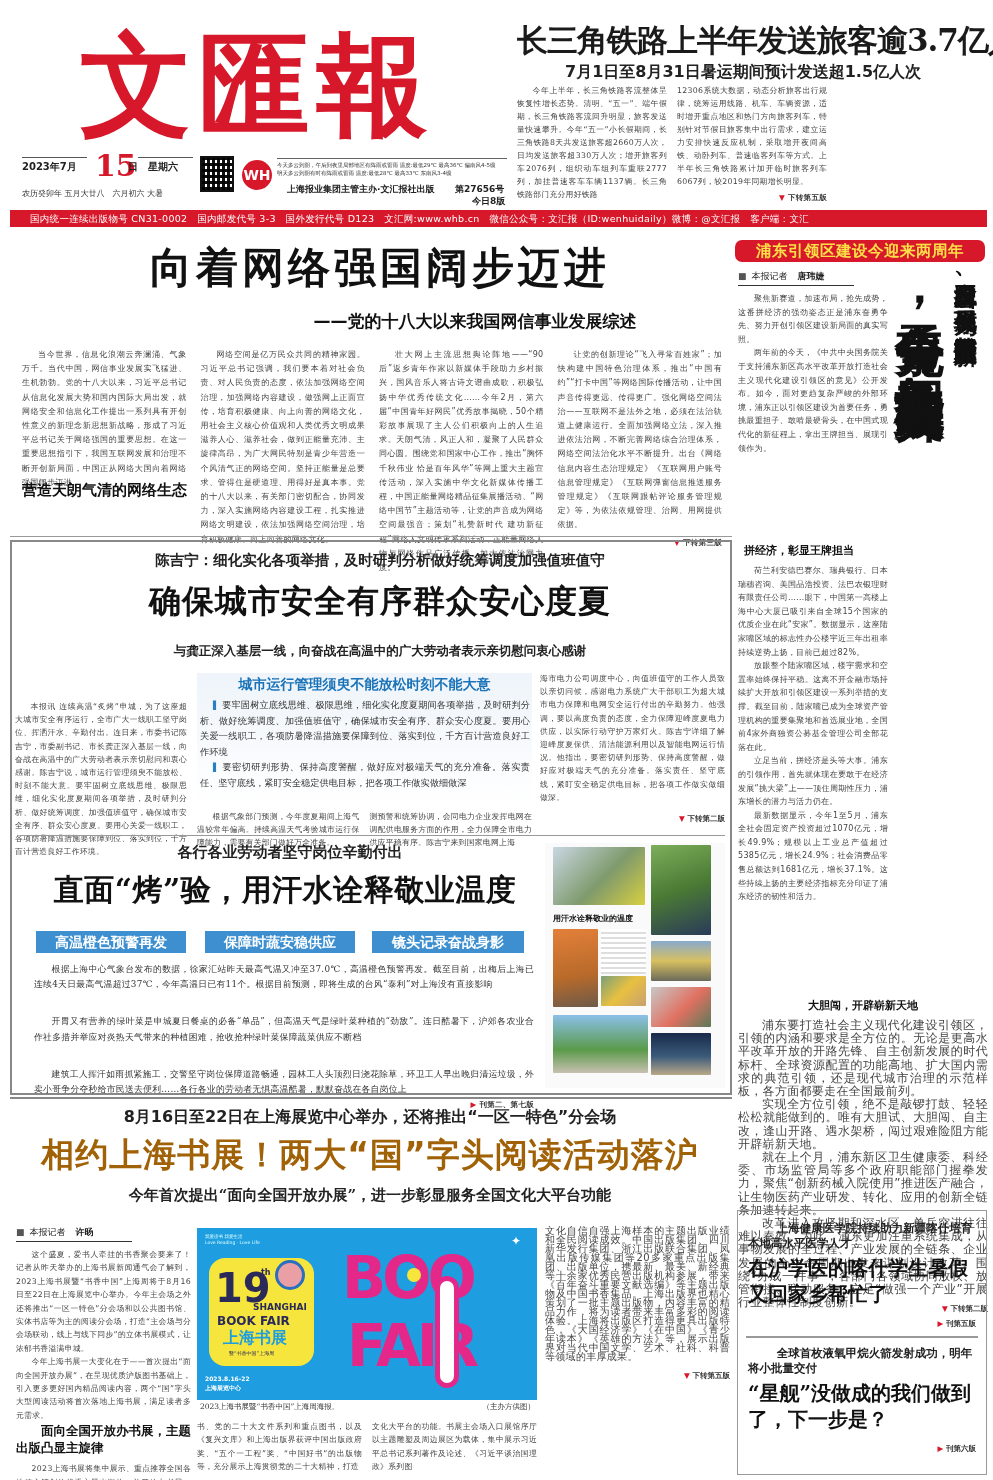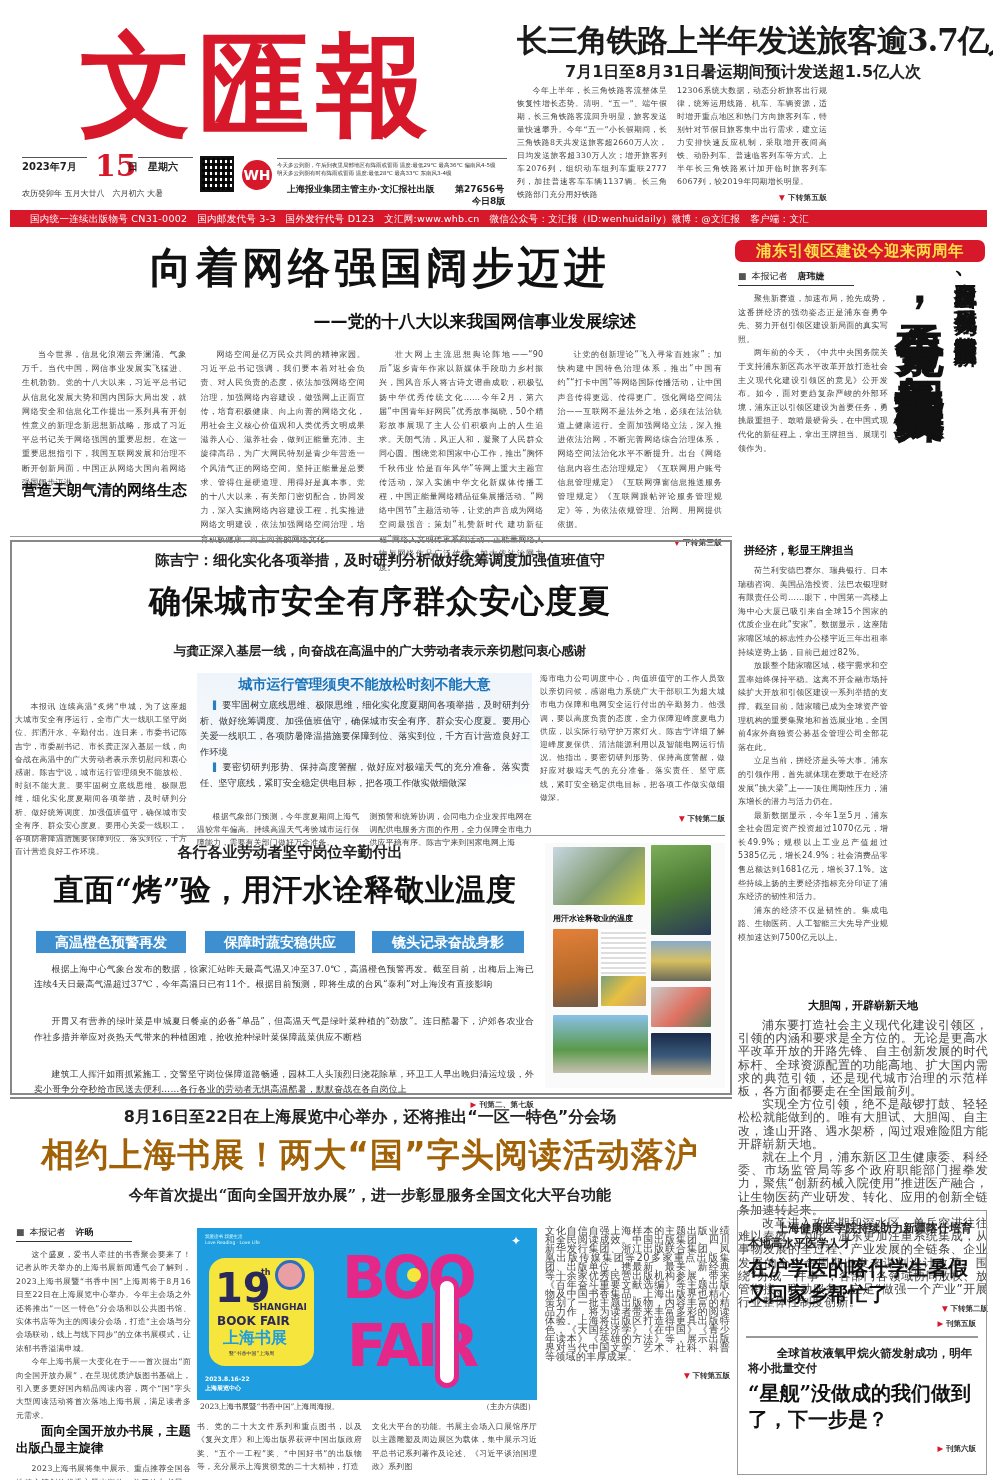--- a/index.html
+++ b/index.html
@@ -174,21 +174,20 @@
 <div class="abs vert-small">拿出王牌担当、展现引领作为，浦东努力开创引领区建设新局面</div>
 <div class="abs vert-big">奋勇争先，推动『四大功能』突破跃升</div>
 
 <div class="abs right-col1b">
   <div class="sec-head-sm" style="margin-left:6px;">拼经济，彰显王牌担当</div>
   <div class="body-text">
     <p>荷兰利安德巴赛尔、瑞典银行、日本瑞穗咨询、美国品浩投资、法巴农银理财有限责任公司……眼下，中国第一高楼上海中心大厦已吸引来自全球15个国家的优质企业在此“安家”。数据显示，这座陆家嘴区域的标志性办公楼宇近三年出租率持续逆势上扬，目前已超过82%。</p>
     <p>放眼整个陆家嘴区域，楼宇需求和空置率始终保持平稳。这离不开金融市场持续扩大开放和引领区建设一系列举措的支撑。截至目前，陆家嘴已成为全球资产管理机构的重要集聚地和首选展业地，全国前4家外商独资公募基金管理公司全部花落在此。</p>
     <p>立足当前，拼经济是头等大事。浦东的引领作用，首先就体现在要敢于在经济发展“挑大梁”上——顶住周期性压力，浦东增长的潜力与活力仍在。</p>
     <p>最新数据显示，今年1至5月，浦东全社会固定资产投资超过1070亿元，增长49.9%；规模以上工业总产值超过5385亿元，增长24.9%；社会消费品零售总额达到1681亿元，增长37.1%。这些持续上扬的主要经济指标充分印证了浦东经济的韧性和活力。</p>
-    <p>浦东的经济不仅是韧性的。集成电路、生物医药、人工智能三大先导产业规模加速达到7500亿元以上。</p>
   </div>
 </div>
 <div class="abs right-wide">
   <div class="sec-head-sm" style="text-align:center;margin-left:0;">大胆闯，开辟崭新天地</div>
   <div class="body-text">
     <p>浦东要打造社会主义现代化建设引领区，引领的内涵和要求是全方位的。无论是更高水平改革开放的开路先锋、自主创新发展的时代标杆、全球资源配置的功能高地、扩大国内需求的典范引领，还是现代城市治理的示范样板，各方面都要走在全国最前列。</p>
     <p>实现全方位引领，绝不是敲锣打鼓、轻轻松松就能做到的。唯有大胆试、大胆闯、自主改，逢山开路、遇水架桥，闯过艰难险阻方能开辟崭新天地。</p>
     <p>就在上个月，浦东新区卫生健康委、科经委、市场监管局等多个政府职能部门握拳发力，聚焦“创新药械入院使用”推进医产融合，让生物医药产业研发、转化、应用的创新全链条加速转起来。</p>
     <p>改革进入攻坚期和深水区，单兵突进往往难以奏效。为此，浦东更加注重系统集成，从事物发展的全过程、产业发展的全链条、企业发展的全生命周期出发来谋划设计改革。围绕“办成一件事”，各部门各领域协同放权、放管衔接、联动服务，立足“做强一个产业”开展行业整体性制度创新。</p>
   </div>

